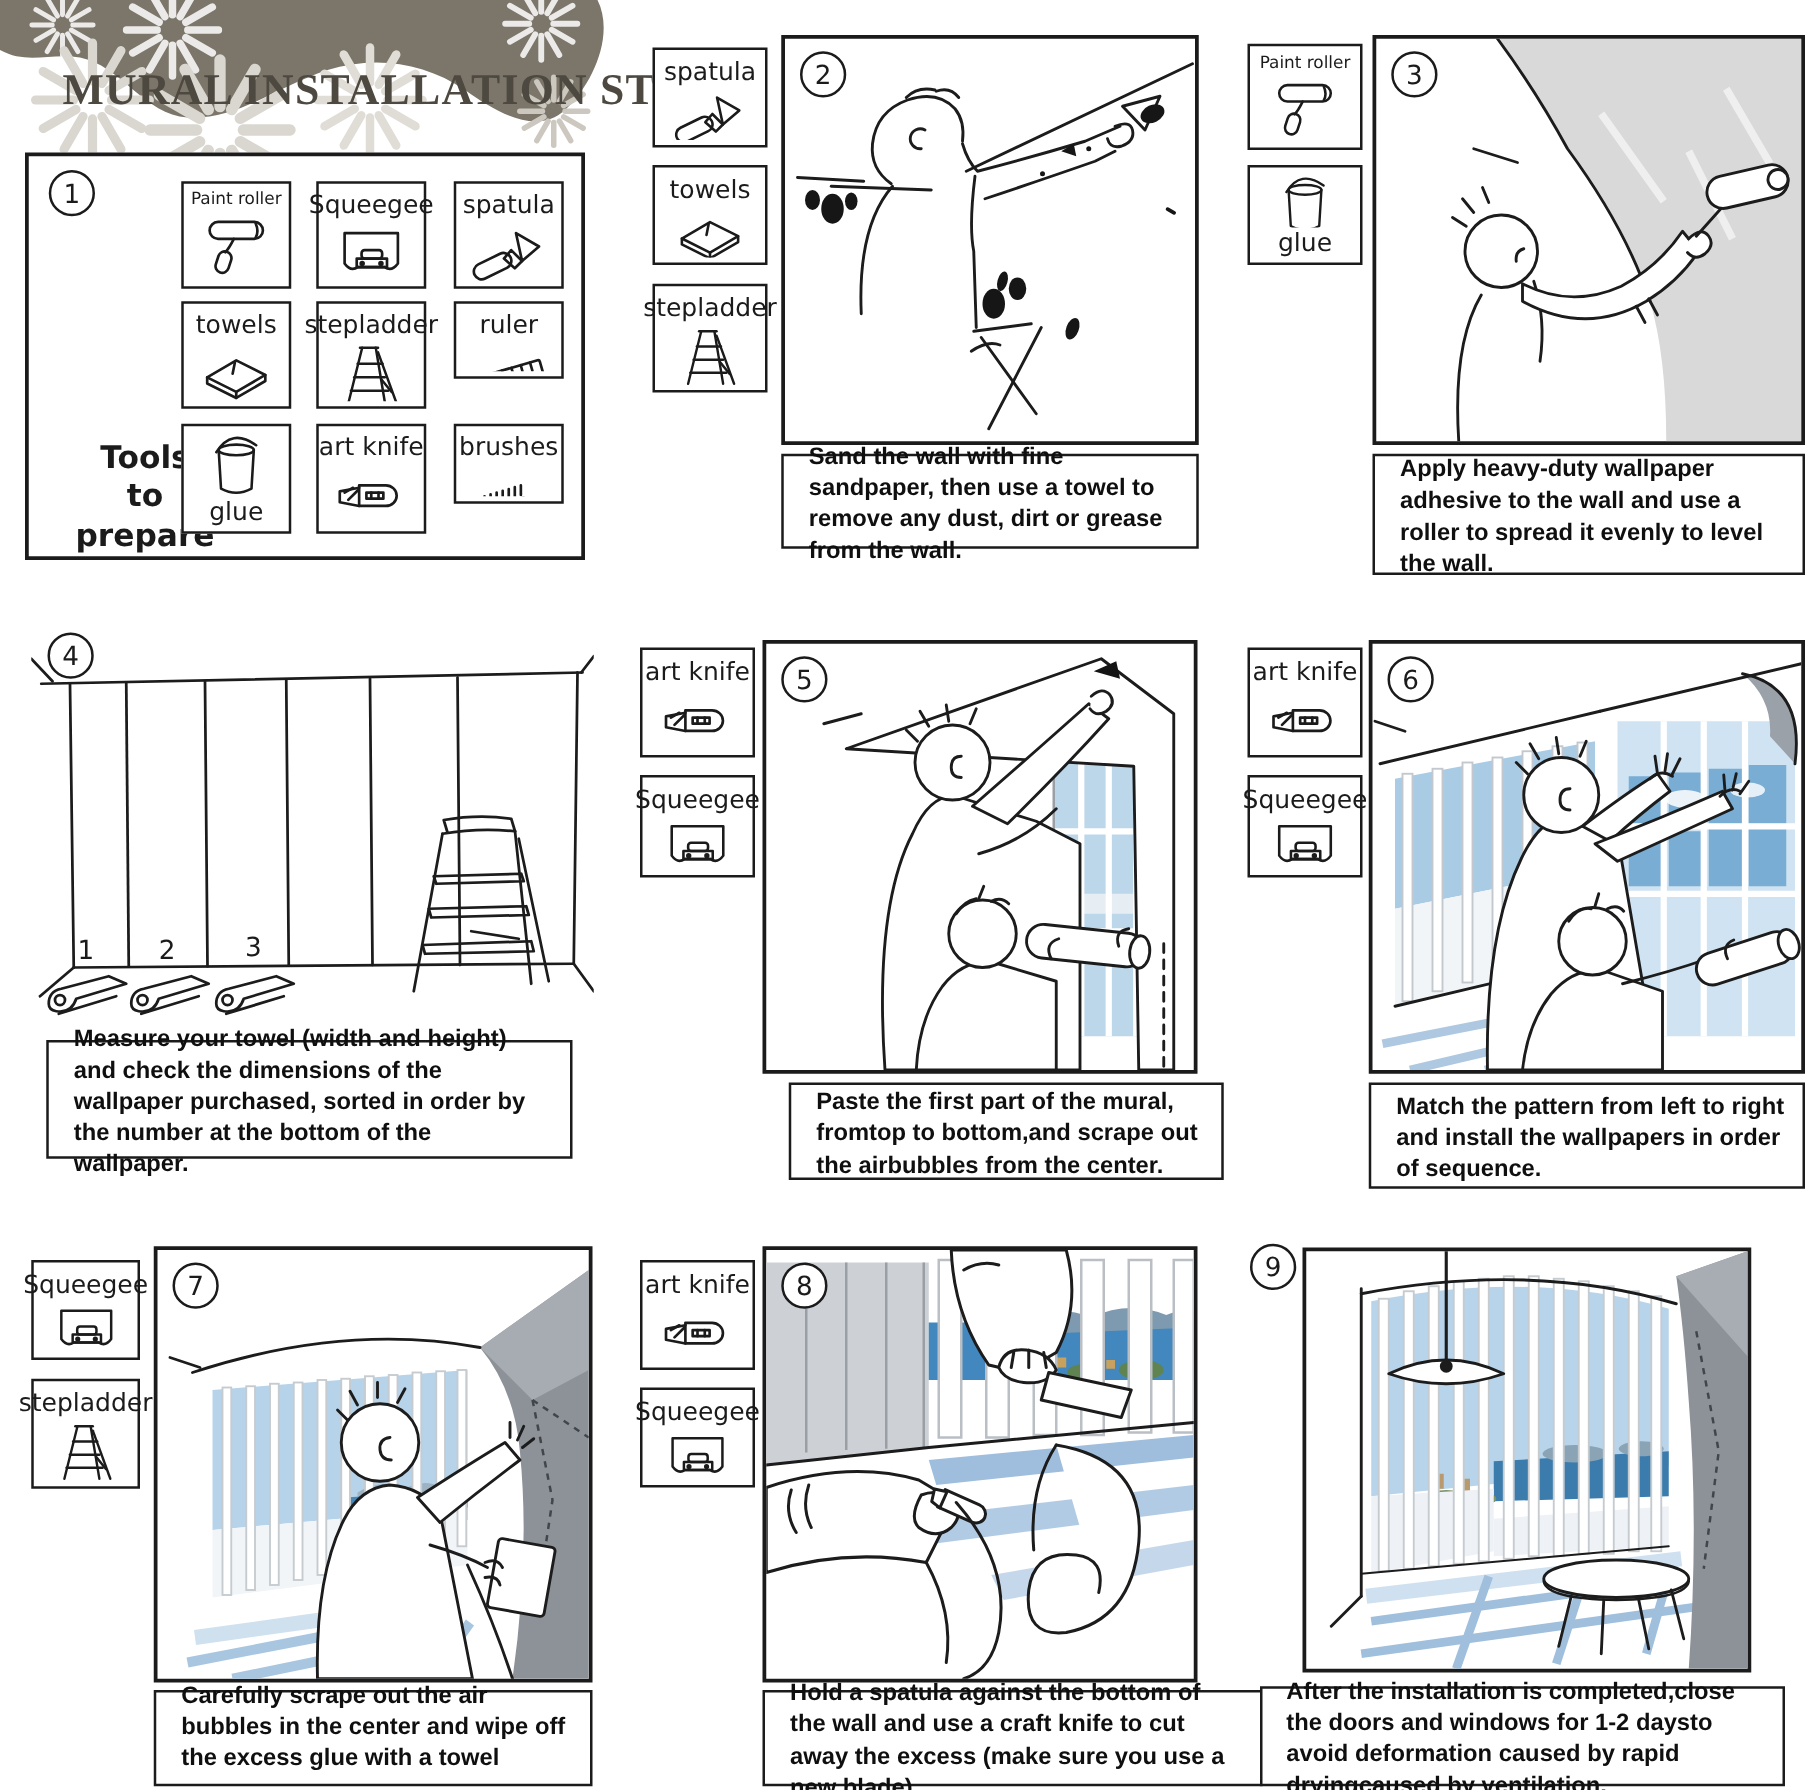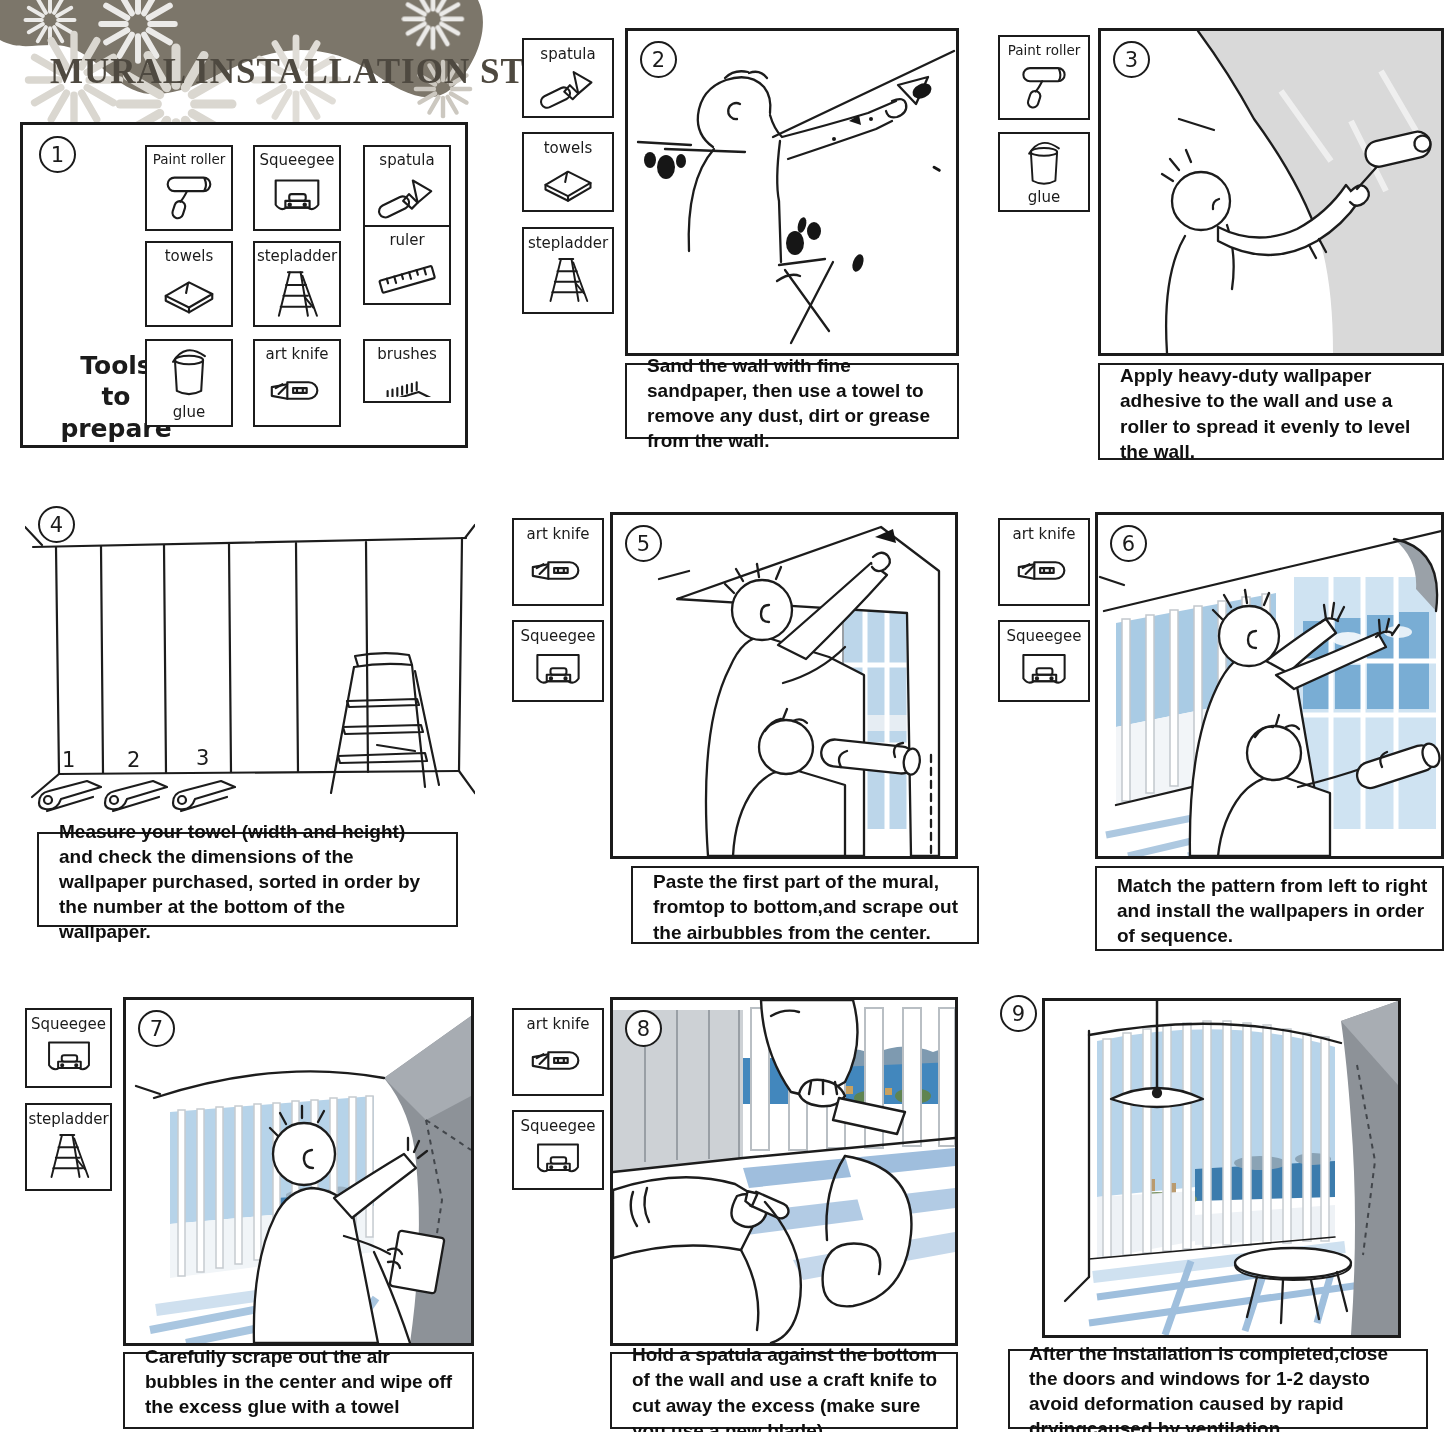--- a/index.html
+++ b/index.html
@@ -17,21 +17,21 @@
   .caption{position:absolute;border:2.5px solid #1b1b1b;background:#fff;box-sizing:border-box;
            font-size:19px;font-weight:600;line-height:1.32;color:#0f0f0f;
            padding:12px 14px 8px 20px;display:flex;align-items:center;}
   .num{position:absolute;width:33px;height:33px;border:2.5px solid #1b1b1b;border-radius:50%;
        background:#fff;display:flex;align-items:center;justify-content:center;
        font-family:"DejaVu Sans",sans-serif;font-size:21px;color:#1b1b1b;z-index:5;}
   
   .toolbox{position:absolute;border:2.5px solid #1b1b1b;background:#fff;box-sizing:border-box;
            display:flex;flex-direction:column;align-items:center;padding:5px 2px 4px 2px;}
   .toolbox.rev{flex-direction:column-reverse;}
-  .tlabel{font-family:"DejaVu Sans",sans-serif;font-size:15px;color:#1b1b1b;white-space:nowrap;}
+  .tlabel{font-family:"DejaVu Sans",sans-serif;font-size:20px;color:#1b1b1b;white-space:nowrap;}
   .toolbox svg{flex:1 1 auto;}
   
   .gridcell{position:absolute;border:2.5px solid #1b1b1b;background:#fff;box-sizing:border-box;
             display:flex;flex-direction:column;align-items:center;padding:4px 2px;}
   .gridcell.rev{flex-direction:column-reverse;}
   #tools-intro{position:absolute;left:28px;top:225px;width:130px;text-align:center;
                font-family:"DejaVu Sans",sans-serif;font-weight:700;font-size:25px;line-height:1.25;}
   .wallnum{position:absolute;font-family:"DejaVu Sans",sans-serif;font-size:21px;z-index:4;}
   .ill{position:absolute;left:0;top:0;width:100%;height:100%;}
 </style>
@@ -187,21 +187,21 @@
       <svg width="62" height="56">
           <use href="#i-towel" width="62" height="56"></use>
         </svg>
     </div>
     <div class="gridcell" style="left:230px;top:116px;width:88px;height:86px;">
       <span class="tlabel">stepladder</span>
       <svg width="58" height="58">
           <use href="#i-ladder" width="58" height="58"></use>
         </svg>
     </div>
-    <div class="gridcell" style="left:340px;top:100px;width:88px;height:80px;text-align:right;">
+    <div class="gridcell" style="left:340px;top:116px;width:88px;height:62px;text-align:right;">
       <span class="tlabel">ruler</span>
       <svg width="62" height="56">
           <use href="#i-ruler" width="62" height="56"></use>
         </svg>
     </div>
     <div class="gridcell rev" style="left:122px;top:214px;width:88px;height:88px;">
       <span class="tlabel">glue</span>
       <svg width="60" height="58">
           <use href="#i-glue" width="60" height="58"></use>
         </svg>
@@ -666,21 +666,21 @@
           <path d="M138,200 h30 a8,7.5 0 0 1 0,15 h-30 z" fill="#ffffff"></path>
           <path d="M130,203 l10,-2 v14 l-8,-2 z" fill="#ffffff"></path>
         </g>
         <path d="M232,156 Q304,168 298,234 Q292,296 240,306 Q206,310 210,272 Q214,240 248,244 Q272,247 266,274" fill="#ffffff"></path>
         <path d="M232,156 Q210,190 214,240"></path>
         <path d="M152,202 Q196,252 186,306 Q180,336 158,343"></path>
         <path d="M128,250 Q150,290 144,330"></path>
       </g>
     </svg>
   </div>
-  <div class="caption" style="left:610px;top:1352px;width:348px;height:77px;">
+  <div class="caption" style="left:610px;top:1352px;width:400px;height:77px;">
     <span>Hold a spatula against the bottom of the wall and use a craft knife to cut away the excess (make sure you use a new blade).</span>
   </div>
 
   <span class="num" style="left:1000px;top:995px;">9</span>
   <div class="frame" style="left:1042px;top:998px;width:359px;height:340px;">
     <svg class="ill" viewBox="0 0 353 334">
       <path d="M52,40 Q180,14 290,46 L290,172 L52,196 Z" fill="#b7d4ea"></path>
       <path d="M150,168 L290,160 L290,196 L150,200 Z" fill="#3c7cad"></path>
       <ellipse cx="215" cy="162" rx="26" ry="7" fill="#8aa3b5"></ellipse>
       <ellipse cx="268" cy="158" rx="18" ry="6" fill="#8aa3b5"></ellipse>

